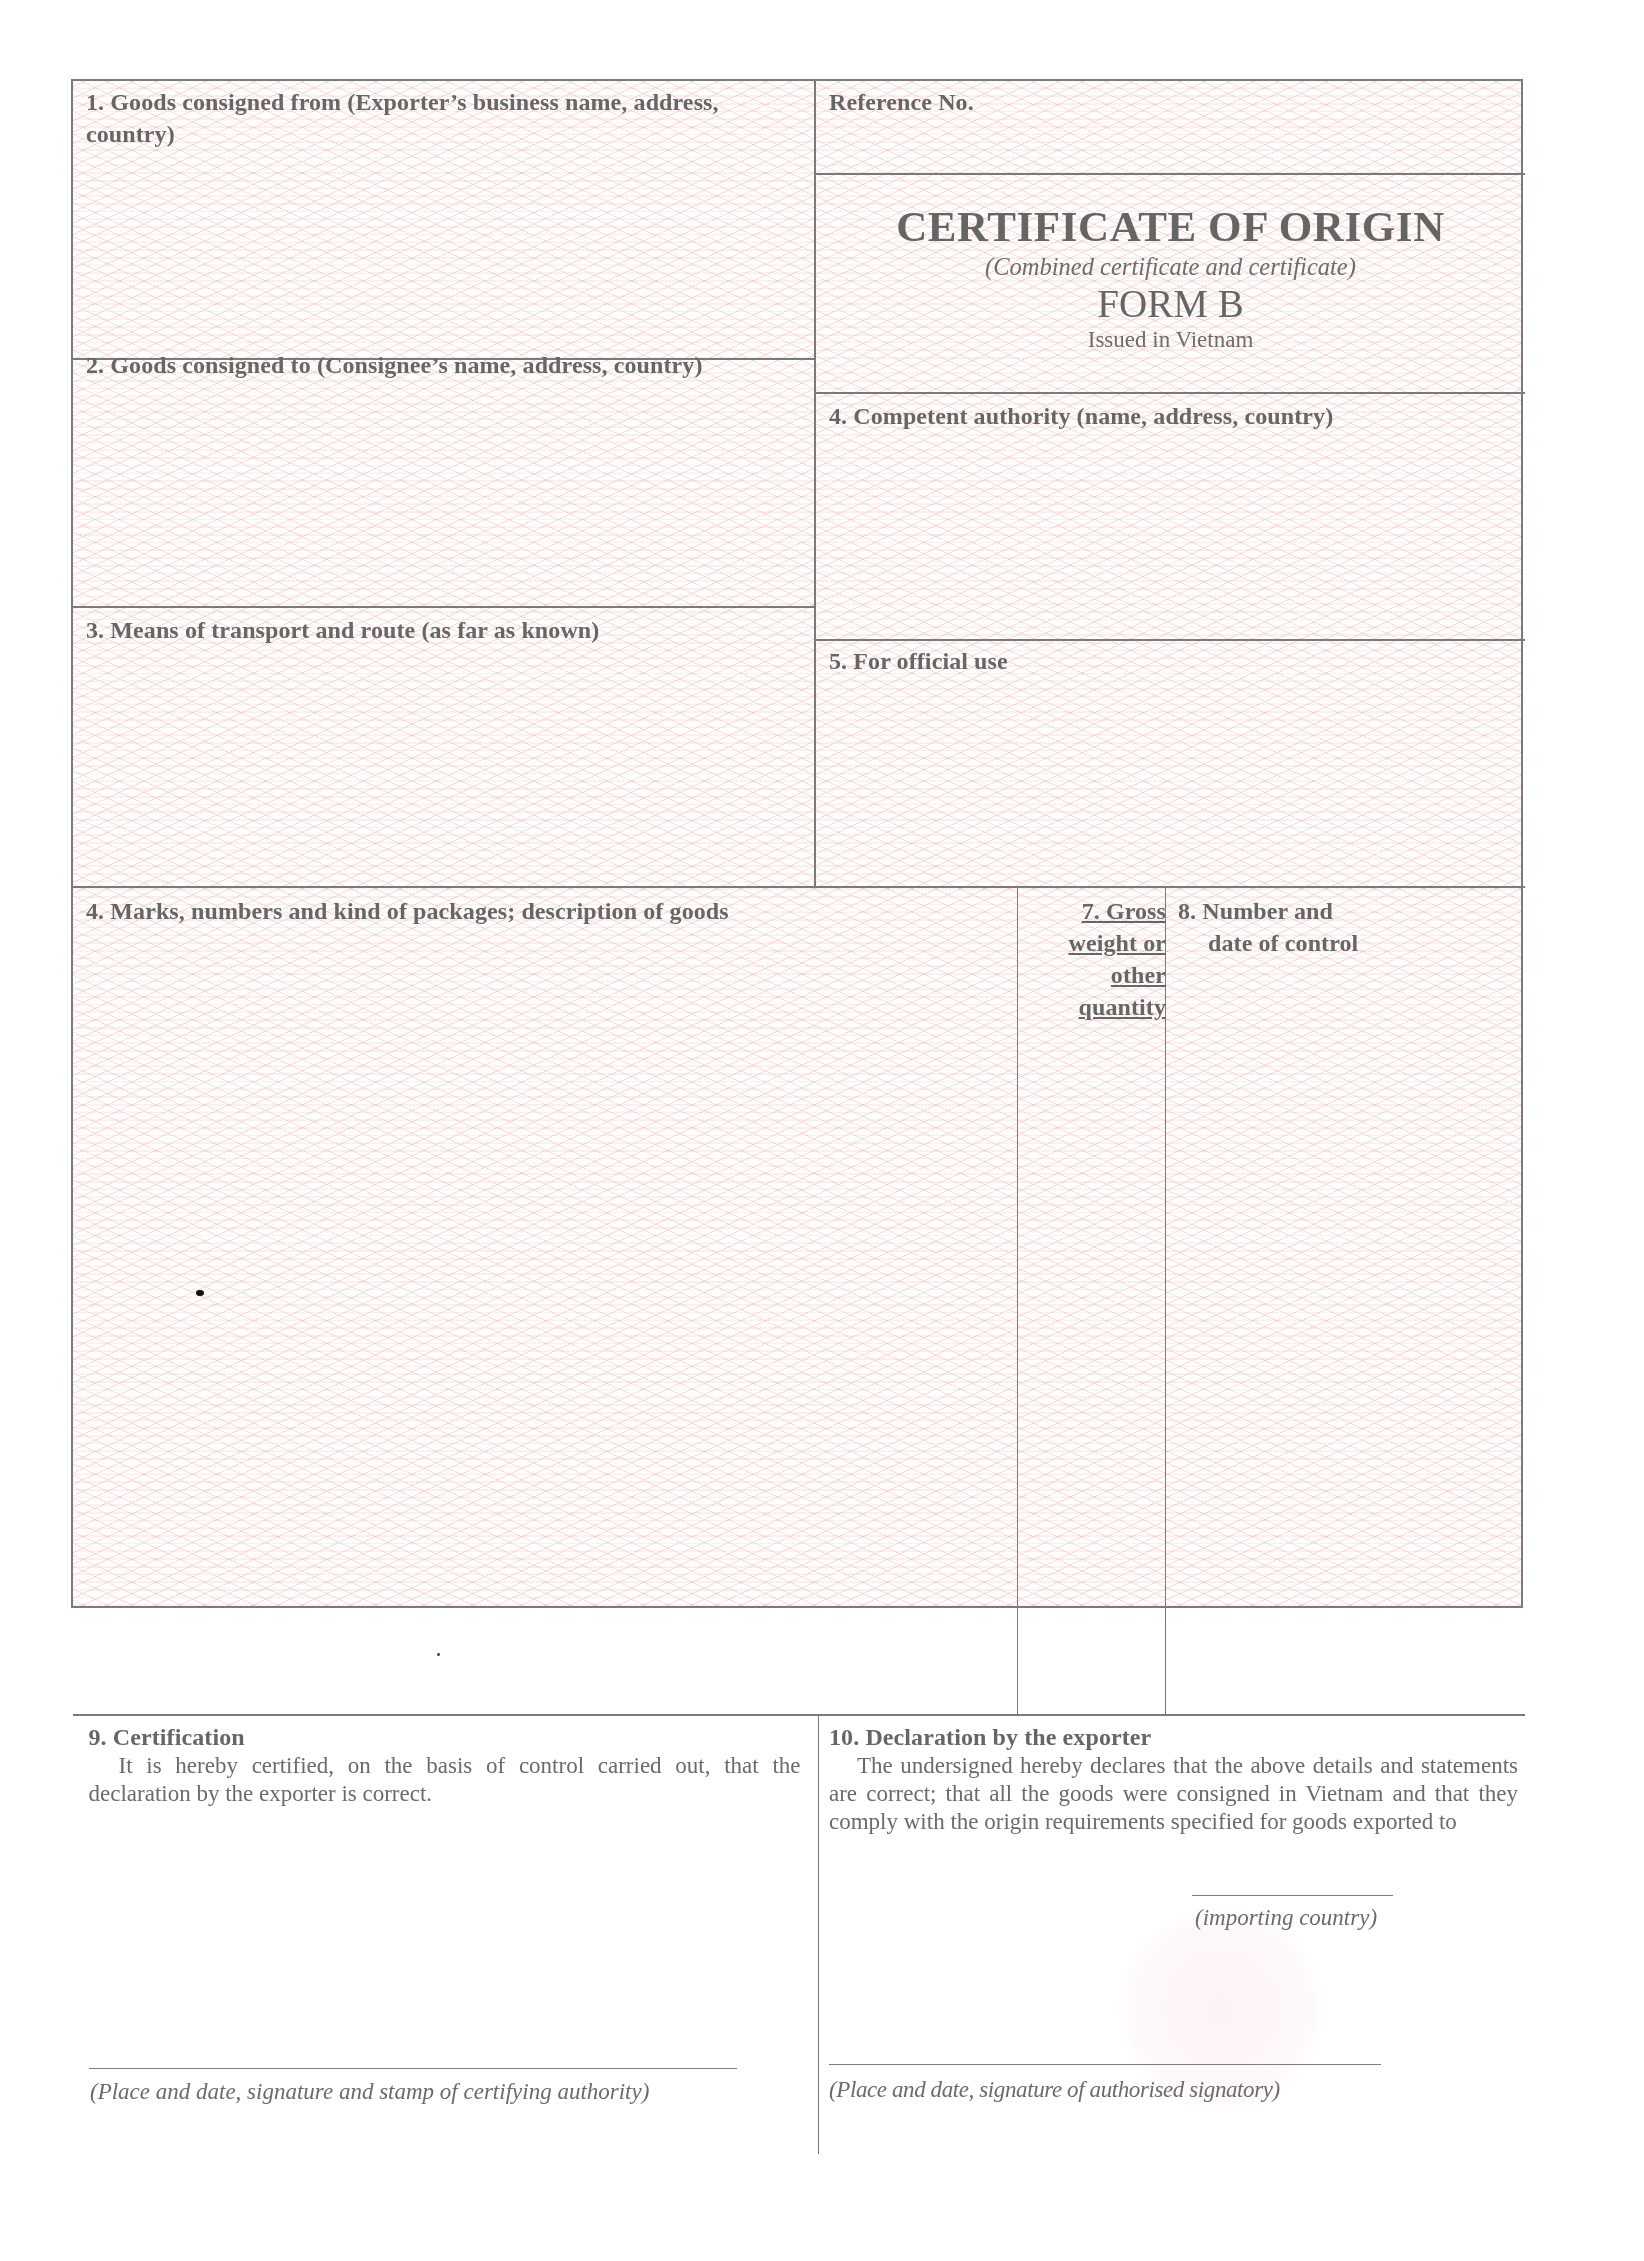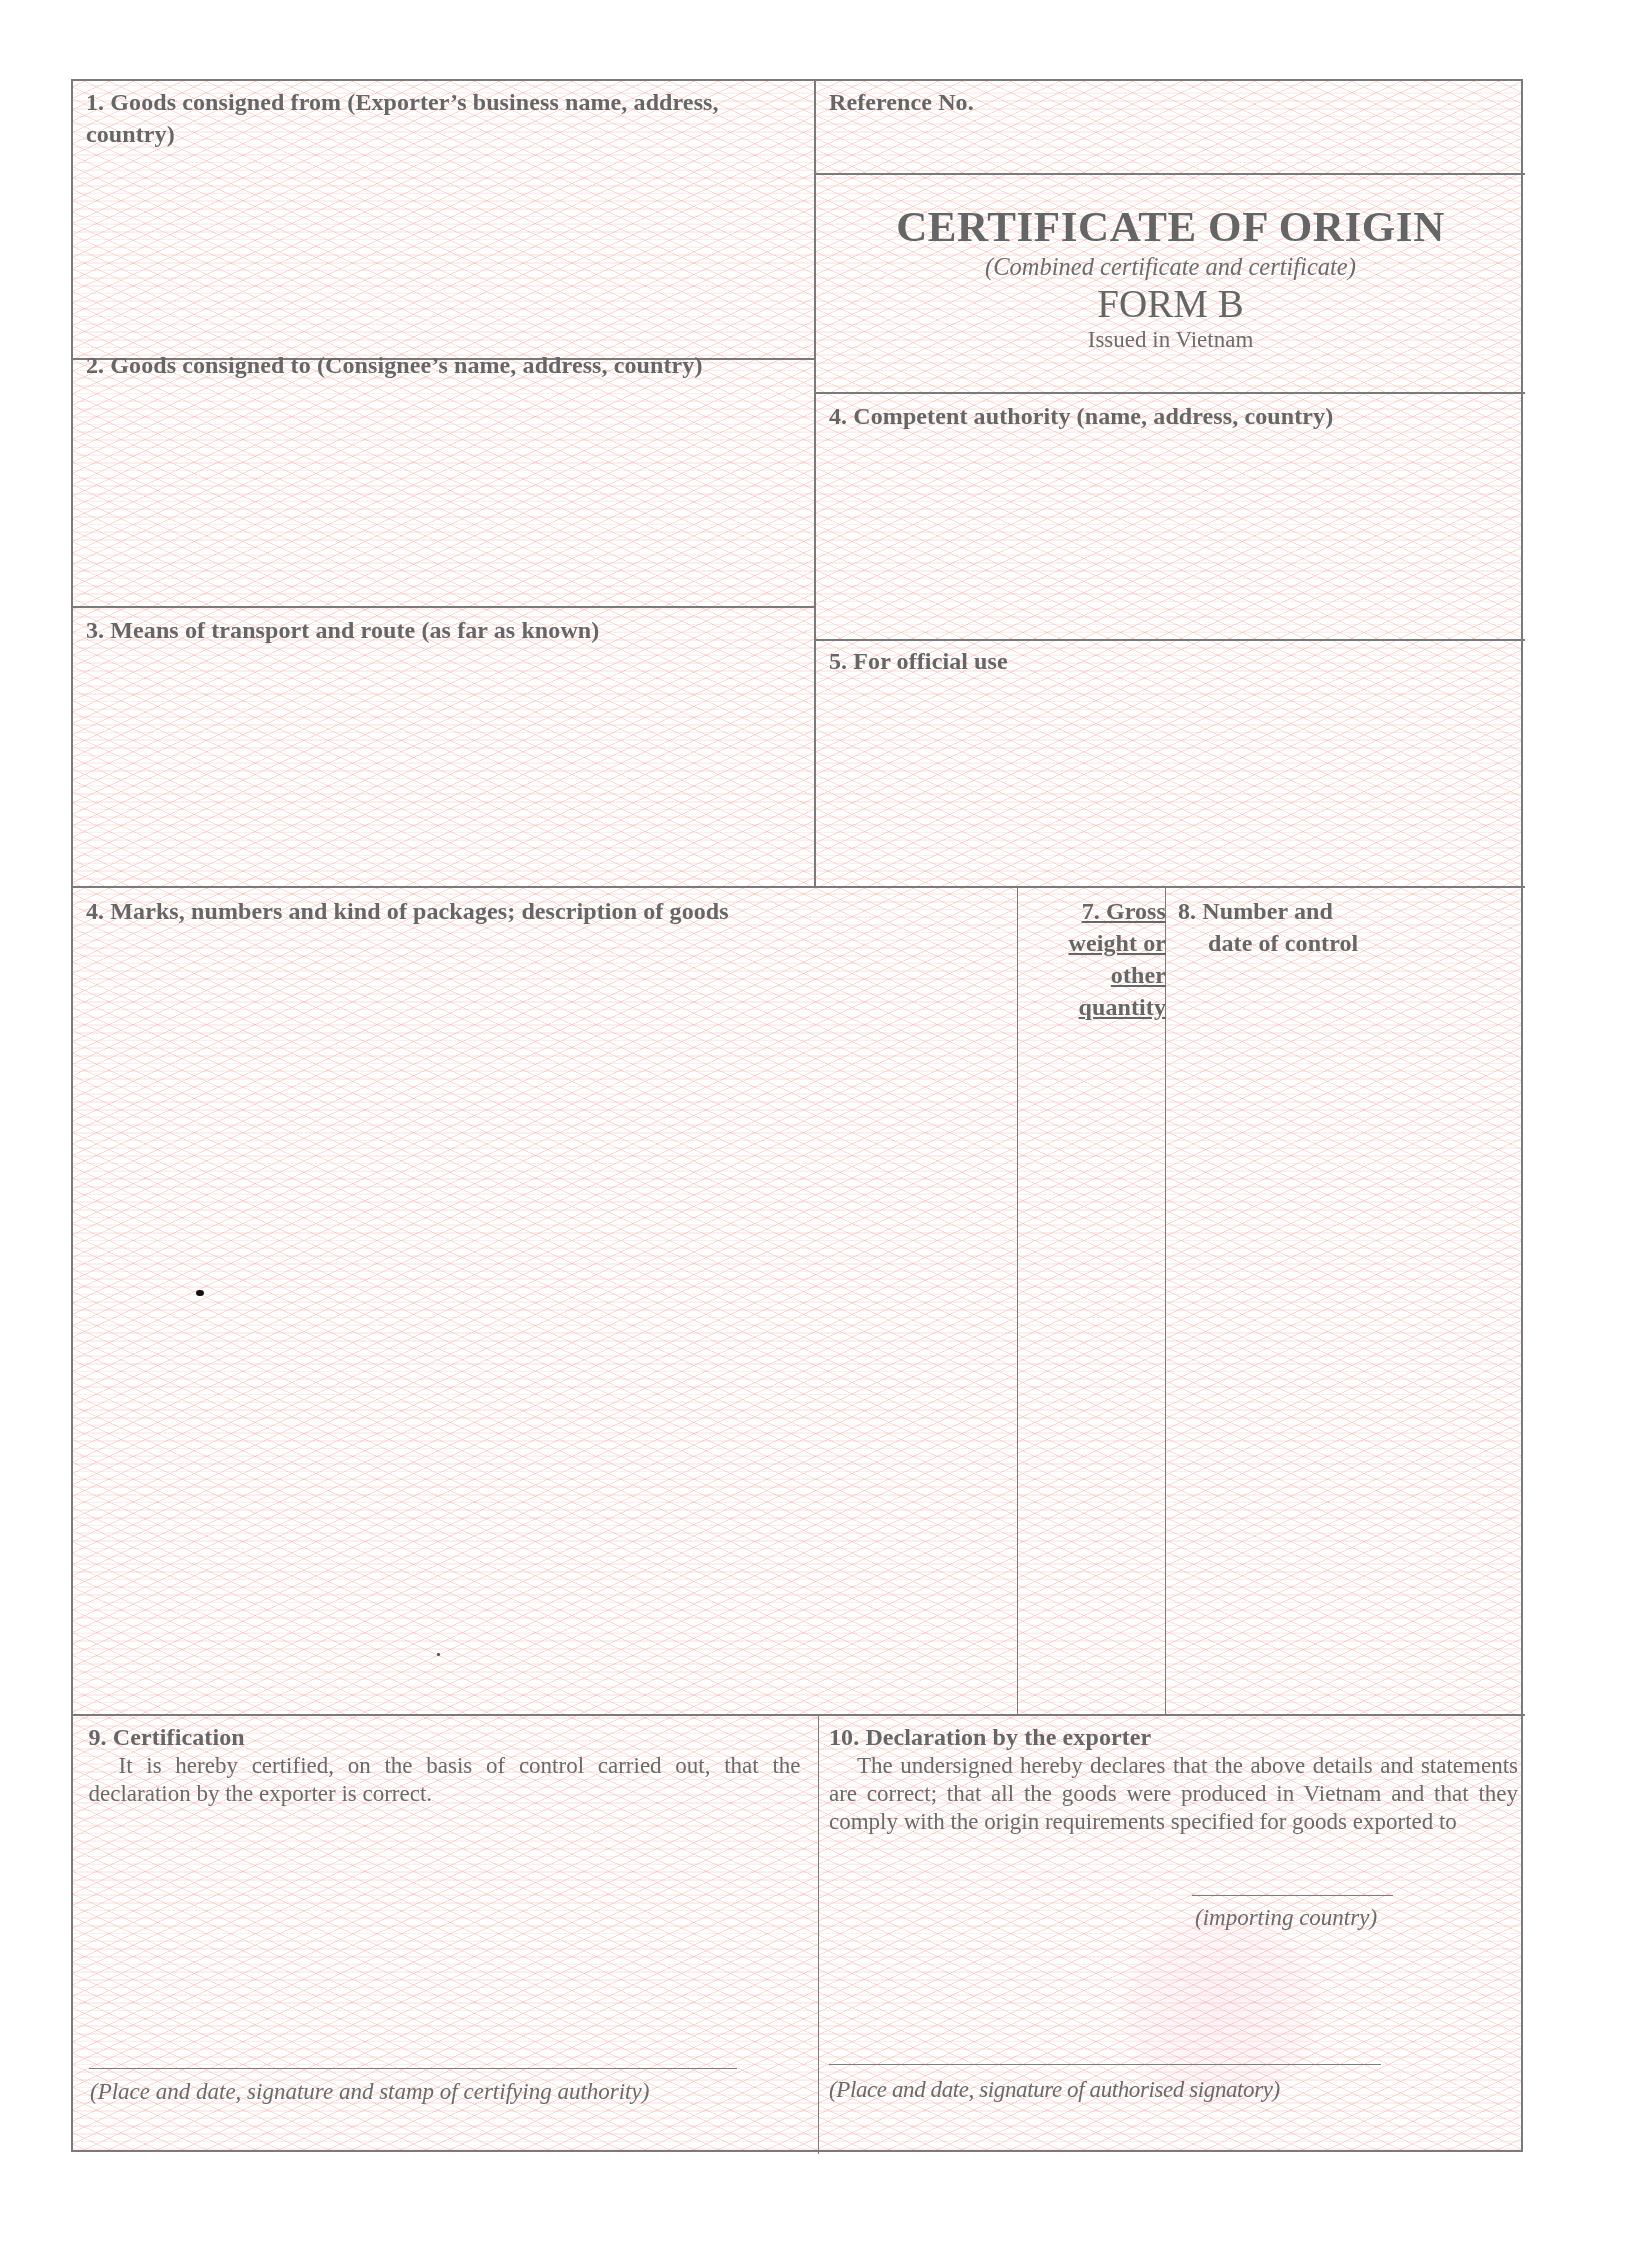--- a/index.html
+++ b/index.html
@@ -1,21 +1,21 @@
 <!DOCTYPE html>
 <html style="font-size:10.3px"><head>
 <meta charset="utf-8">
 <style>
   html, body { margin:0; padding:0; }
   body {
     width:1644px; height:2261px; background:#ffffff; position:relative; overflow:hidden;
     font-family:"Liberation Serif","DejaVu Serif",serif; color:#6a6a6a;
   }
   #form {
-    position:absolute; left:71px; top:79px; width:1452px; height:2073px;
+    position:absolute; left:71px; top:79px; width:1452px; height:1529px;
     border:2.6px solid #7a7a7a; box-sizing:border-box;
     background-color:#fff;
     background-image:
       repeating-linear-gradient(155deg, rgba(242,160,145,0.0) 0px, rgba(242,160,145,0.0) 4.5px, rgba(242,160,145,0.55) 5.2px, rgba(242,160,145,0.0) 5.8px, rgba(242,160,145,0.0) 10.3px),
       repeating-linear-gradient(25deg, rgba(242,160,145,0.0) 0px, rgba(242,160,145,0.0) 4.5px, rgba(242,160,145,0.5) 5.2px, rgba(242,160,145,0.0) 5.8px, rgba(242,160,145,0.0) 10.3px),
       repeating-linear-gradient(0deg, rgba(246,190,180,0.25) 0px, rgba(246,190,180,0.25) 1.3px, rgba(255,255,255,0) 1.9px, rgba(255,255,255,0) 7.7px);
   }
   .hline { position:absolute; height:0; border-top:2.6px solid #7a7a7a; }
   .vline { position:absolute; width:0; border-left:2.6px solid #7a7a7a; }
   .vline.thin { border-left-width:1.9px; }
@@ -92,21 +92,21 @@
   </div>
   <div class="field" style="left:1097px; top:887px; width:348px; height:741px;"></div>
 
   <div class="label" style="left:15.5px; top:1640px;">9. Certification</div>
   <div class="body-text" style="left:15.5px; top:1671px; width:712px; text-indent:30px;">It is hereby certified, on the basis of control carried out, that the declaration by the exporter is correct.</div>
   <div class="sig-line" style="left:15.5px; top:1987px; width:648px;"></div>
   <div class="caption" style="left:17px; top:1996px;">(Place and date, signature and stamp of certifying authority)</div>
   <div class="field" style="left:13px; top:1792px; width:716px; height:187px;"></div>
 
   <div class="label" style="left:756px; top:1640px;">10. Declaration by the exporter</div>
-  <div class="body-text" style="left:756px; top:1671px; width:689px; text-indent:28px;">The undersigned hereby declares that the above details and statements are correct; that all the goods were produced in Vietnam and that they comply with the origin requirements specified for goods exported to</div>
+  <div class="body-text" style="left:756px; top:1671px; width:689px; text-indent:28px;">The undersigned hereby declares that the above details and statements are correct; that all the goods were consigned in Vietnam and that they comply with the origin requirements specified for goods exported to</div>
   <div class="field" style="left:1119px; top:1767px; width:201px; height:45px;"></div>
   <div class="sig-line" style="left:1119px; top:1814px; width:201px;"></div>
   <div class="caption" style="left:1122px; top:1822px;">(importing country)</div>
   <div class="stamp" style="left:1045px; top:1825px; width:206px; height:206px;"></div>
   <div class="sig-line" style="left:756px; top:1983px; width:552px;"></div>
   <div class="caption" style="left:756px; top:1994px; letter-spacing:-0.4px;">(Place and date, signature of authorised signatory)</div>
   <div class="field" style="left:753px; top:1863px; width:693px; height:116px;"></div>
 
   <div class="dot" style="left:123px; top:1209px; width:7.7px; height:6.4px;"></div>
   <div class="dot" style="left:364px; top:1572px; width:2.6px; height:2.6px; background:#555;"></div>

